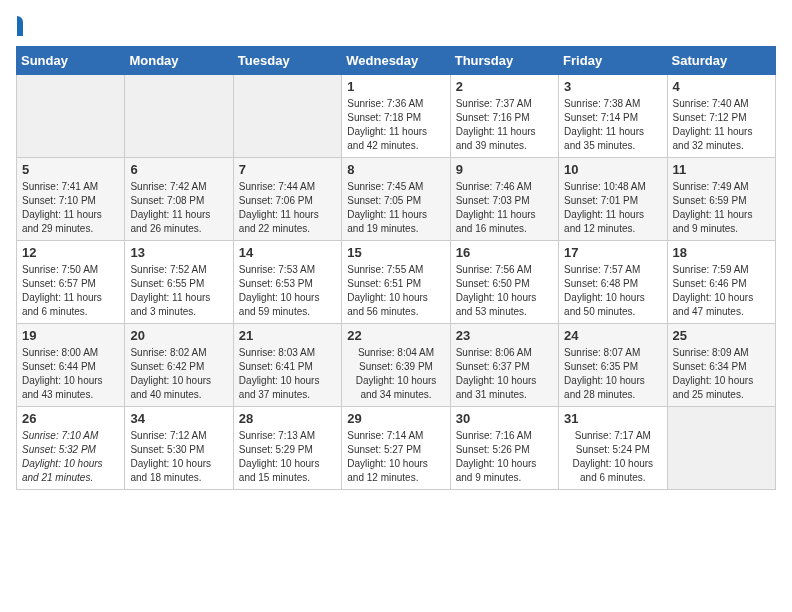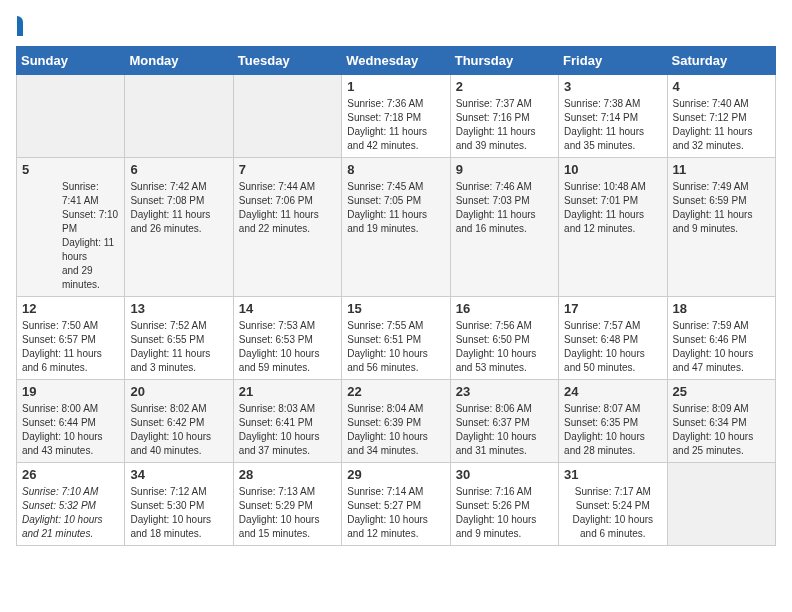--- a/index.html
+++ b/index.html
@@ -145,21 +145,21 @@
           <div class="day-num">4</div>
           <div class="day-info" style="white-space: pre-line;">Sunrise: 7:40 AM
 Sunset: 7:12 PM
 Daylight: 11 hours
 and 32 minutes.</div>
         </td>
       </tr>
       <tr>
         <td>
           <div class="day-num">5</div>
-          <div class="day-info" style="white-space: pre-line; margin-left: 40px;">Sunrise: 7:41 AM
+          <div class="day-info" style="white-space: pre-line;">Sunrise: 7:41 AM
 Sunset: 7:10 PM
 Daylight: 11 hours
 and 29 minutes.</div>
         </td>
         <td>
           <div class="day-num">6</div>
           <div class="day-info" style="white-space: pre-line;">Sunrise: 7:42 AM
 Sunset: 7:08 PM
 Daylight: 11 hours
 and 26 minutes.</div>
@@ -268,21 +268,21 @@
         </td>
         <td>
           <div class="day-num">21</div>
           <div class="day-info" style="white-space: pre-line;">Sunrise: 8:03 AM
 Sunset: 6:41 PM
 Daylight: 10 hours
 and 37 minutes.</div>
         </td>
         <td>
           <div class="day-num">22</div>
-          <div class="day-info" style="white-space: pre-line;">Sunrise: 8:04 AM
+          <div class="day-info" style="white-space: pre-line; text-align: center;">Sunrise: 8:04 AM
 Sunset: 6:39 PM
 Daylight: 10 hours
 and 34 minutes.</div>
         </td>
         <td>
           <div class="day-num">23</div>
           <div class="day-info" style="white-space: pre-line;">Sunrise: 8:06 AM
 Sunset: 6:37 PM
 Daylight: 10 hours
 and 31 minutes.</div>

